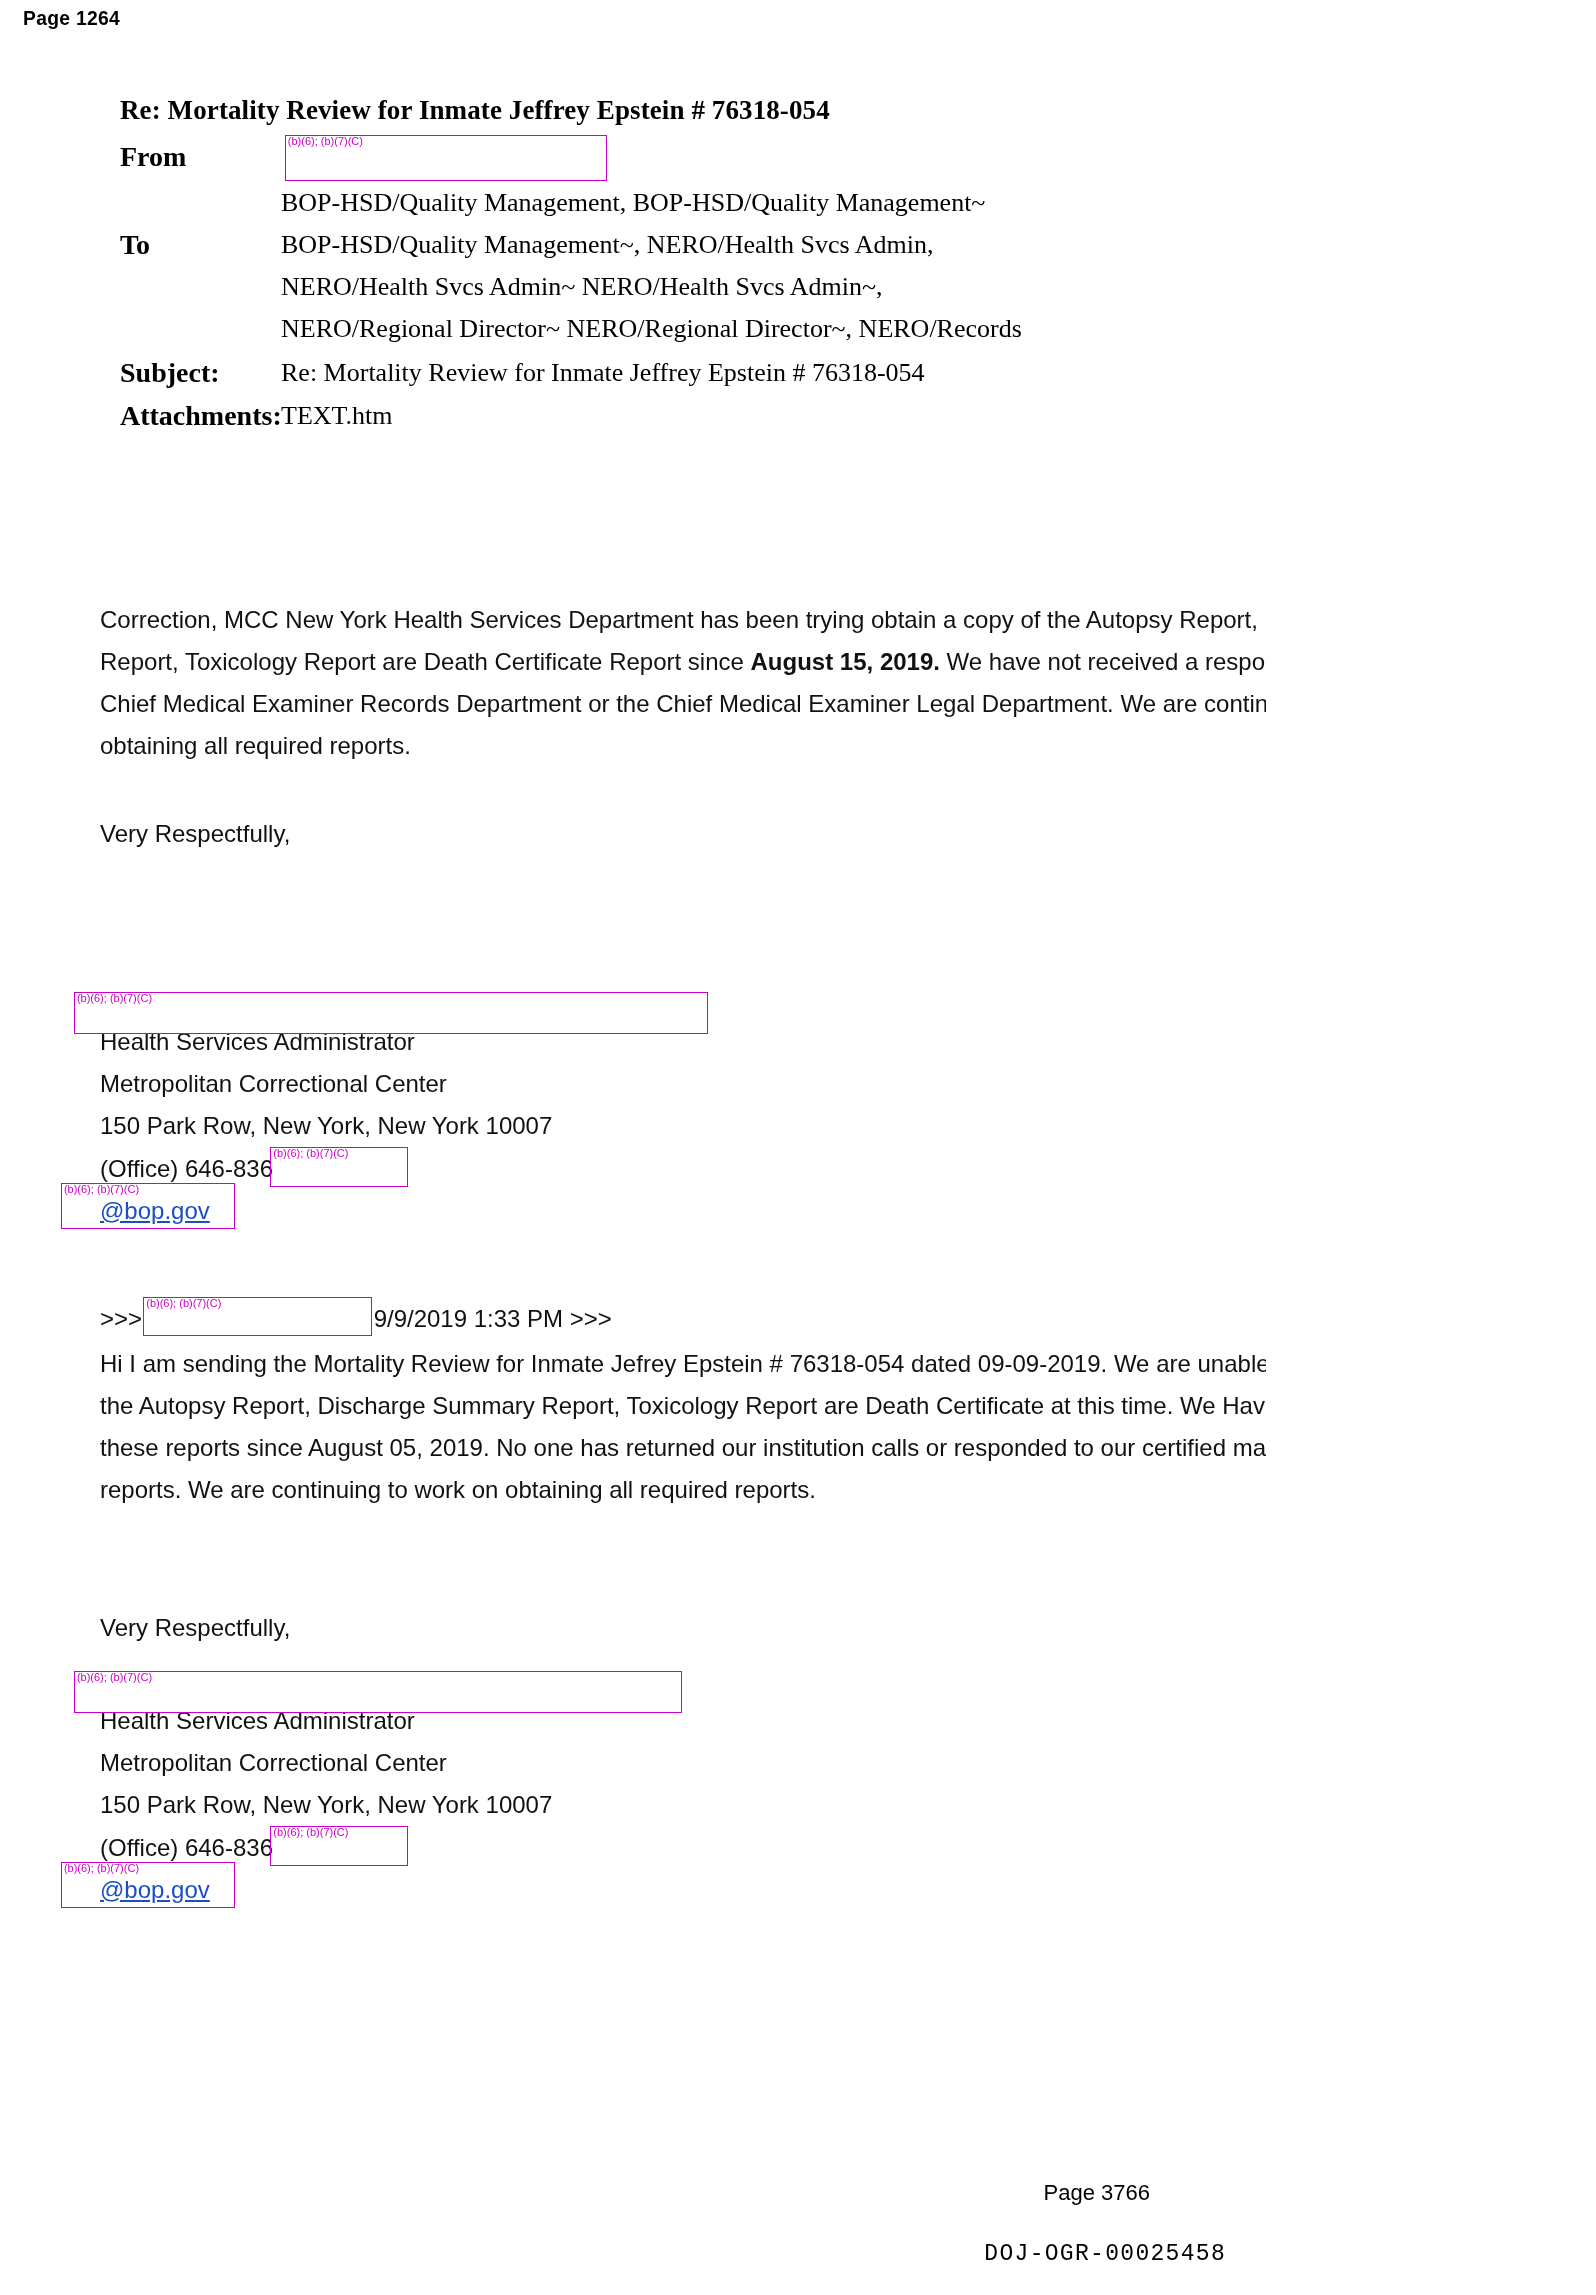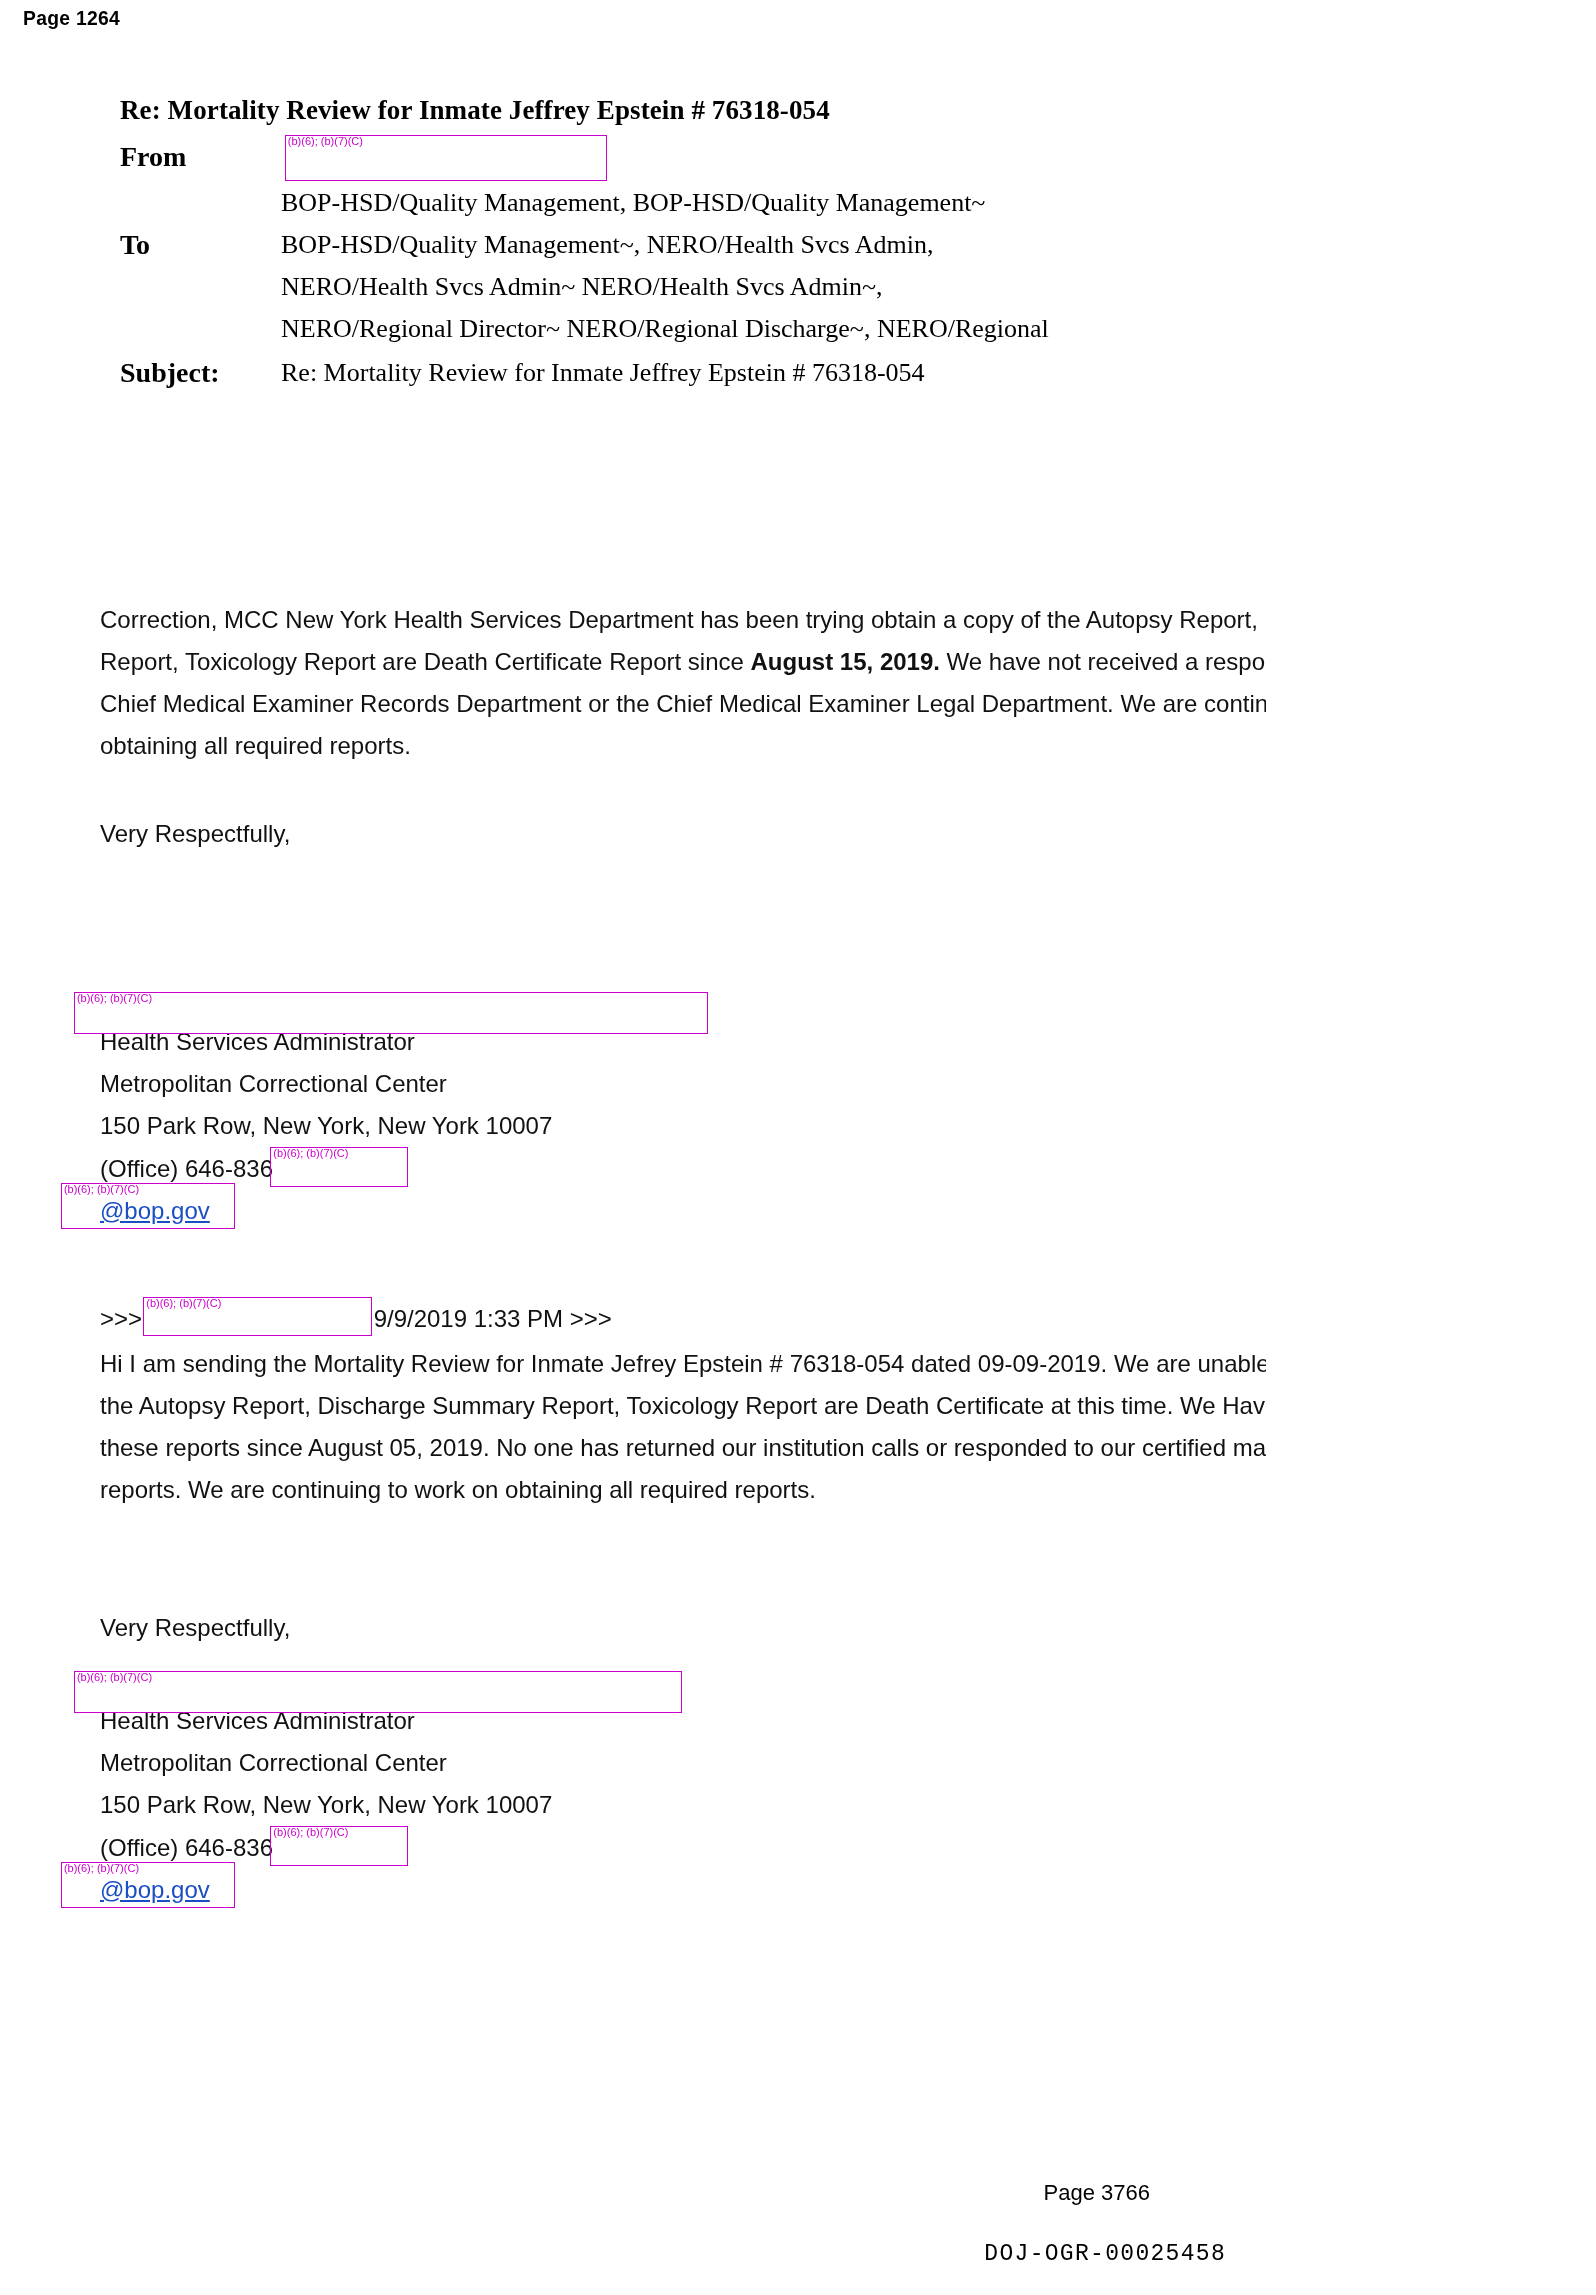--- a/index.html
+++ b/index.html
@@ -188,30 +188,34 @@
         </span>
       </div>
     </div>
 
     <div class="hdr-row hdr-row-to">
       <div class="hdr-label">To</div>
       <div class="hdr-value">
         <div>BOP-HSD/Quality Management, BOP-HSD/Quality Management~</div>
         <div>BOP-HSD/Quality Management~, NERO/Health Svcs Admin,</div>
         <div>NERO/Health Svcs Admin~ NERO/Health Svcs Admin~,</div>
-        <div>NERO/Regional Director~ NERO/Regional Discharge~, NERO/Regional</div>
+        <div>NERO/Regional Director~ NERO/Regional Director~, NERO/Records</div>
       </div>
     </div>
 
 
     <div class="hdr-row">
       <div class="hdr-label">Subject:</div>
       <div class="hdr-value">Re: Mortality Review for Inmate Jeffrey Epstein # 76318-054</div>
     </div>
 
+    <div class="hdr-row">
+      <div class="hdr-label">Attachments:</div>
+      <div class="hdr-value">TEXT.htm</div>
+    </div>
 
   </div>
 
   <div class="body-text p1"><span>Correction, MCC New York Health Services Department has been trying obtain a copy of the Autopsy Report, Discharge Summary Report, Toxicology Report are Death Certificate Report since </span><b class="bold">August 15, 2019.</b><span> We have not received a response from the Office of Chief Medical Examiner Records Department or the Chief Medical Examiner Legal Department. We are continuing to work on obtaining all required reports.</span></div>
 
   <div class="body-text p-vr1">Very Respectfully,</div>
 
   <div class="body-text sig1">
     <div class="sig-wrap">
       <span class="redact redact-sig">

